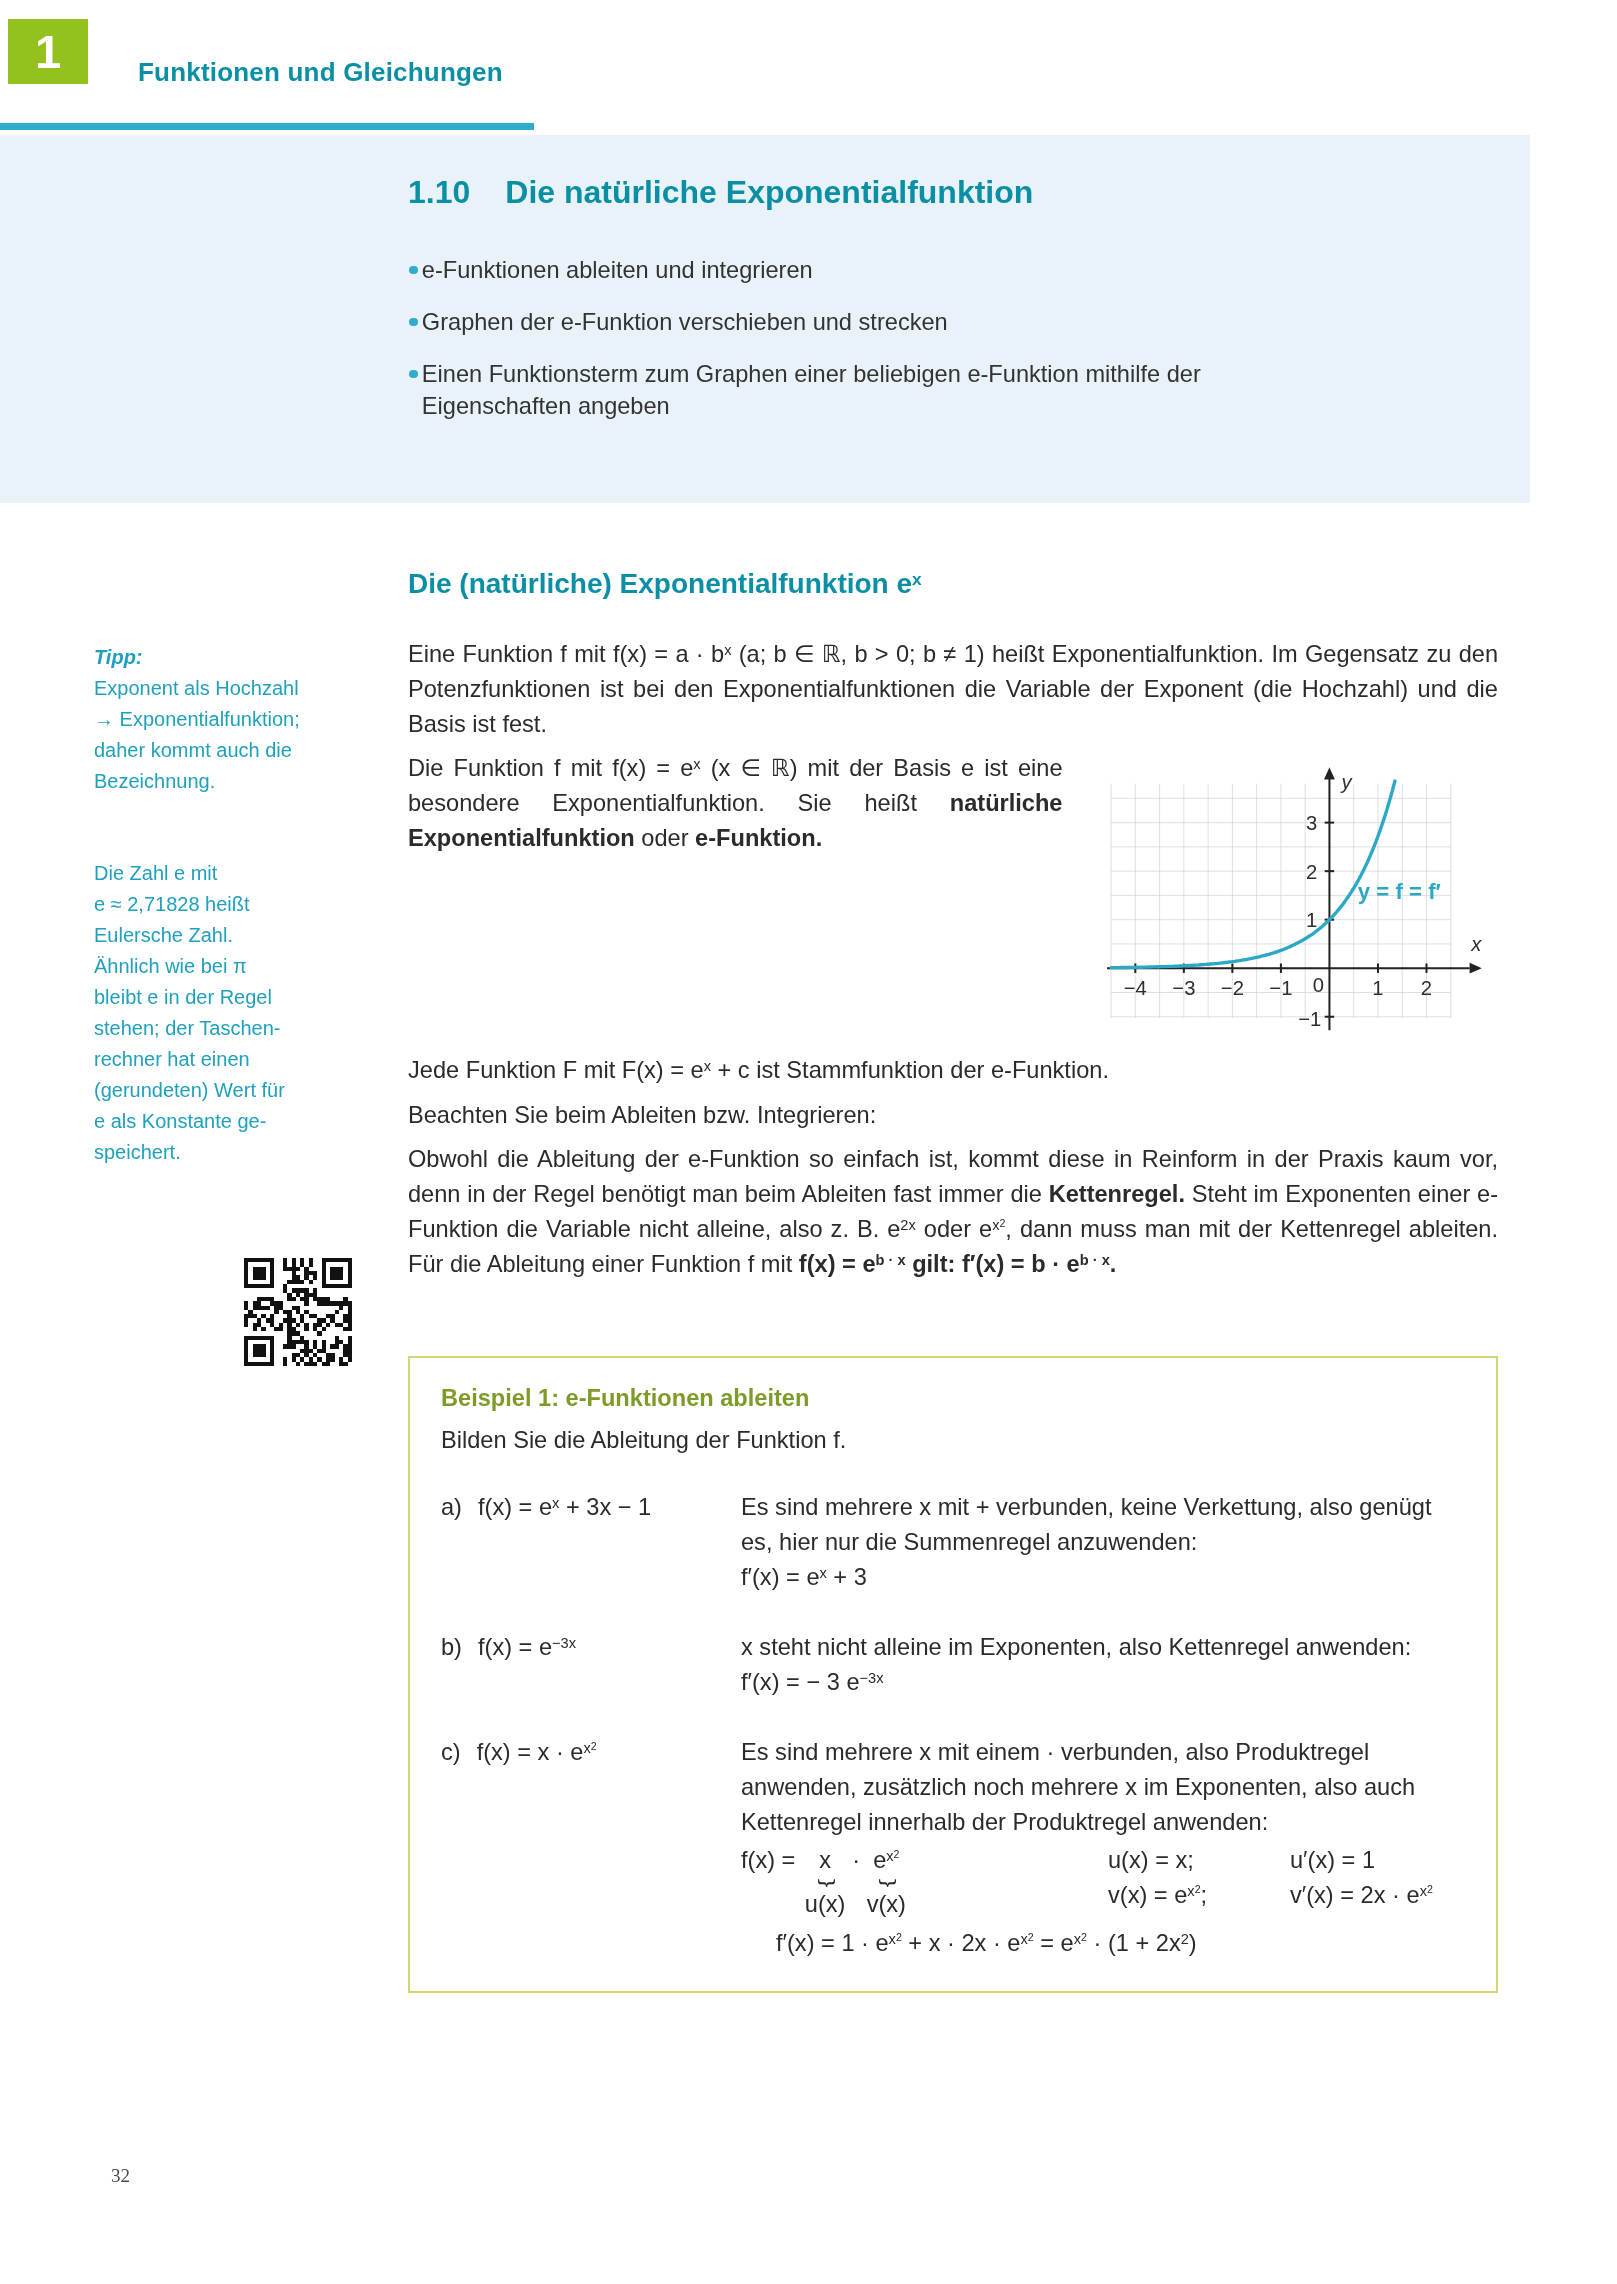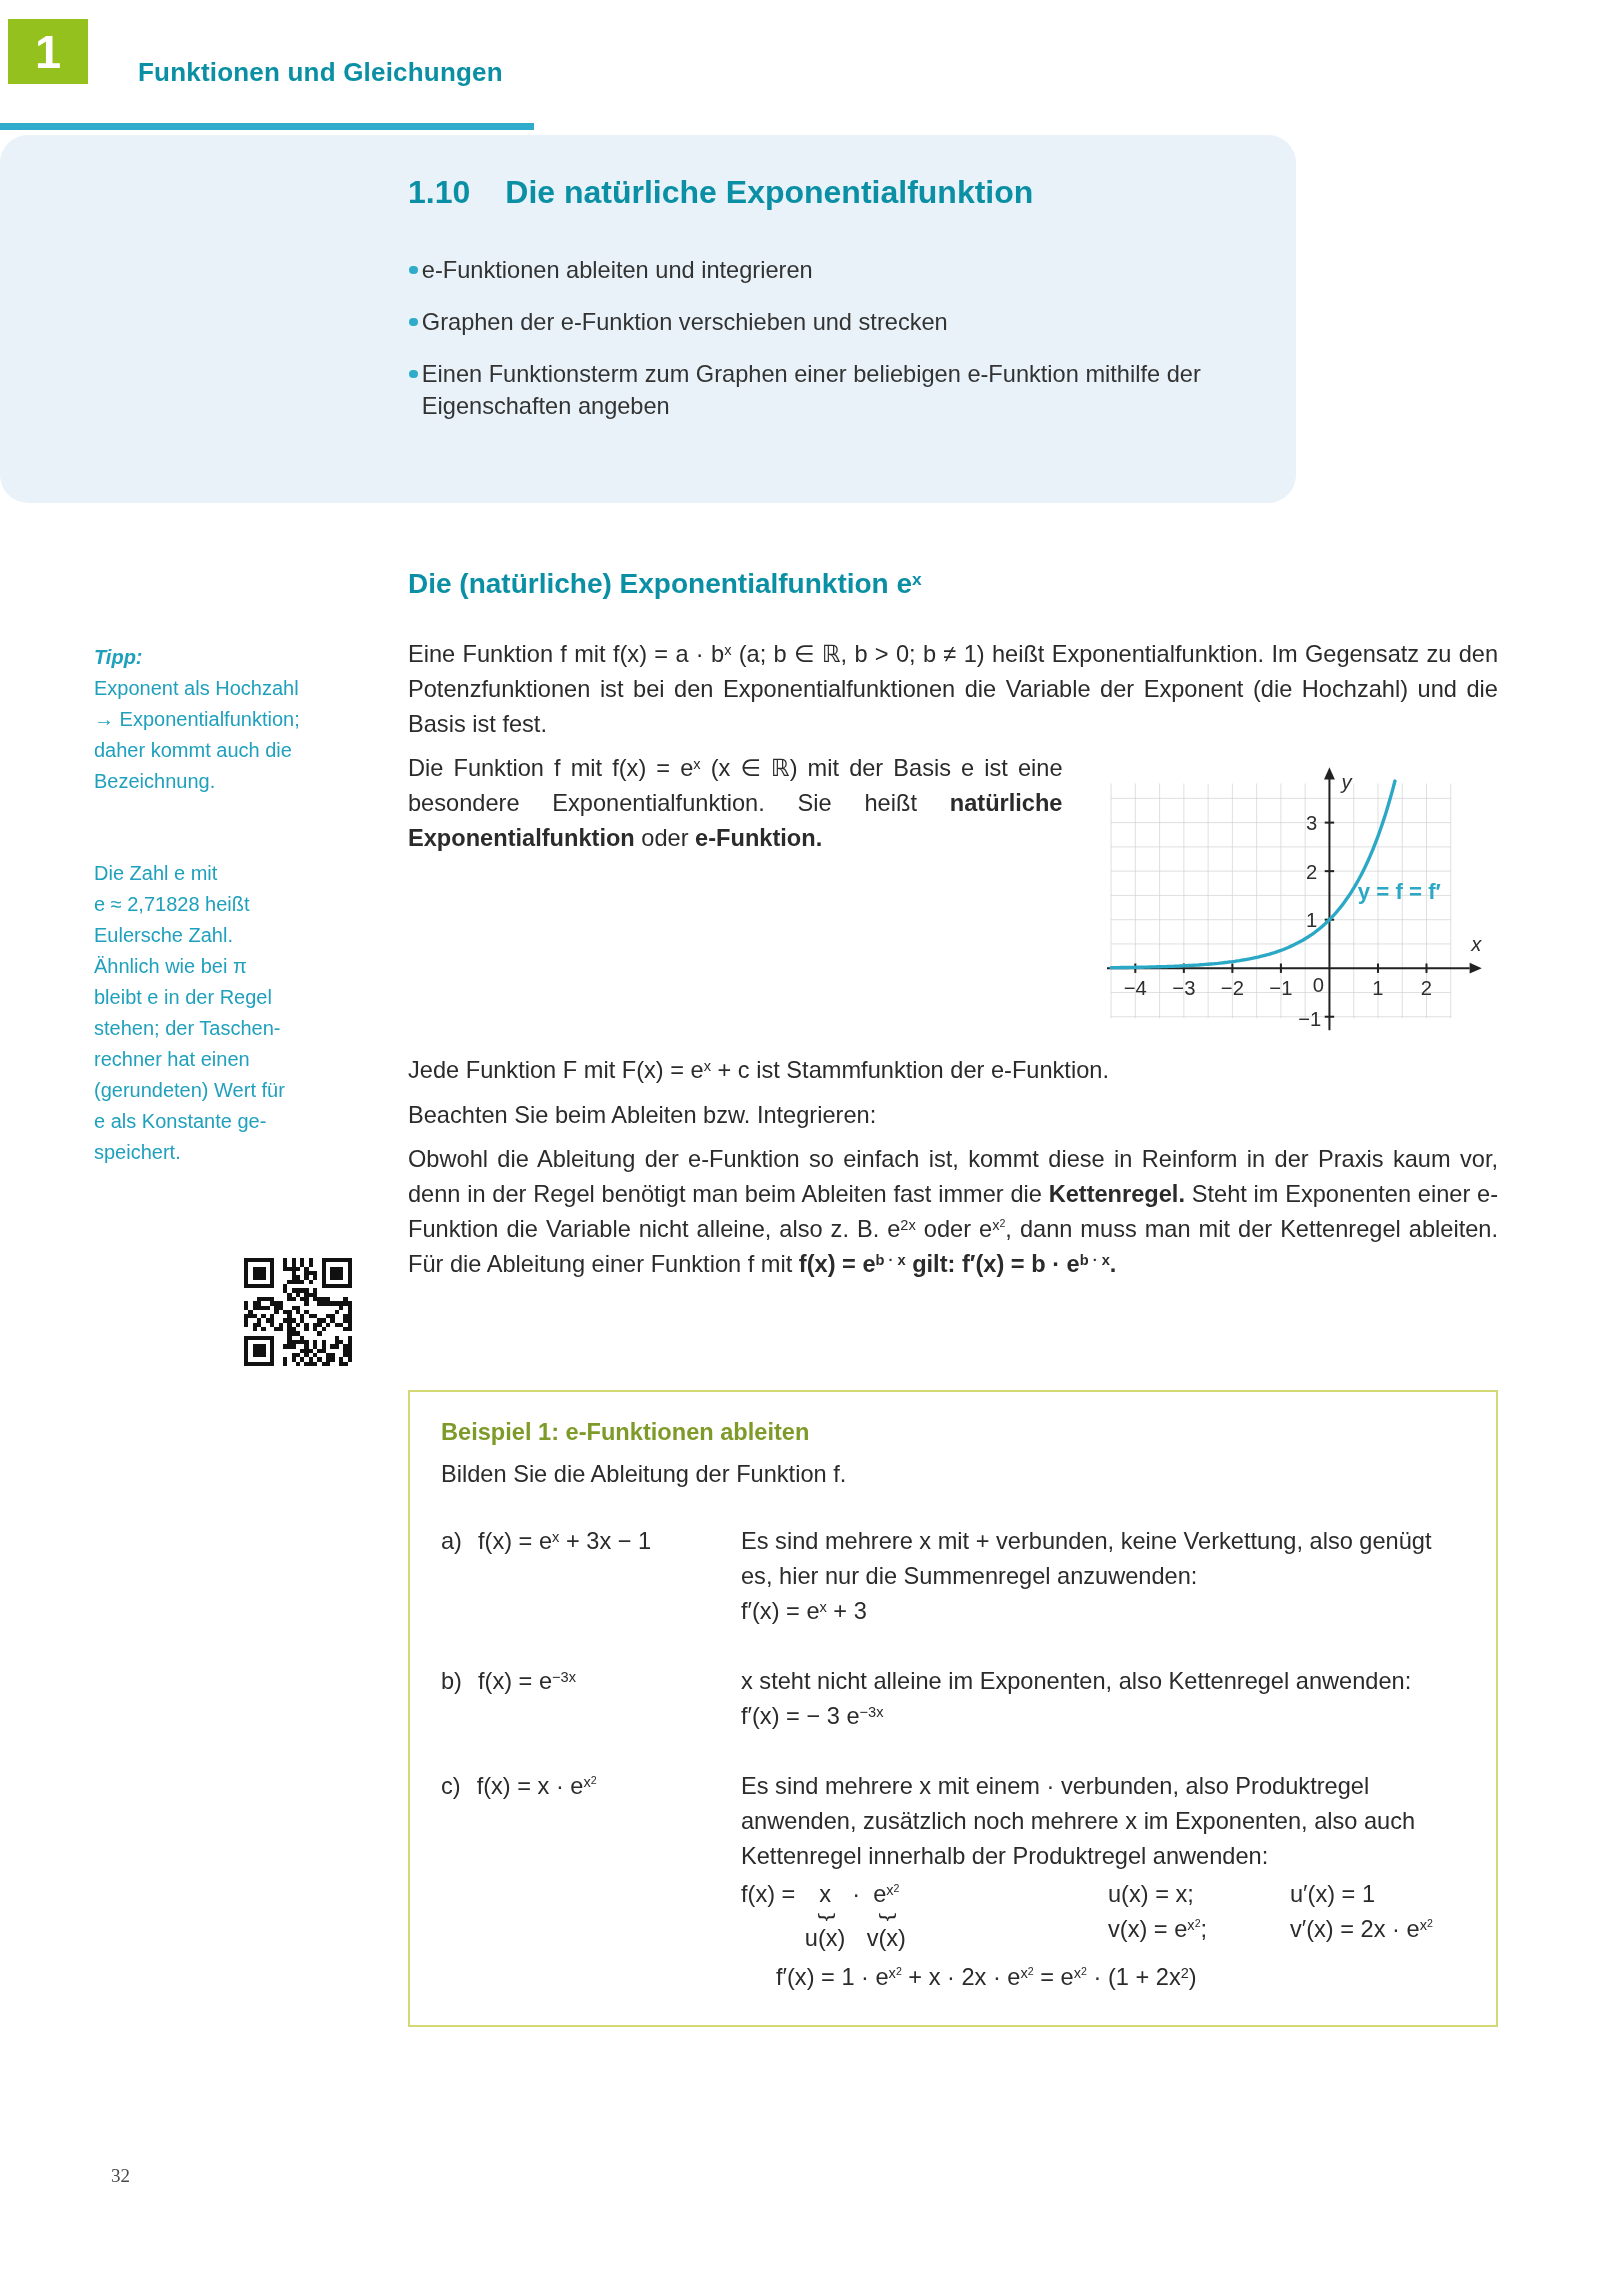--- a/index.html
+++ b/index.html
@@ -16,21 +16,21 @@
     background:#95C11F; color:#fff; display:flex; align-items:center; justify-content:center;
     font-size:47px; font-weight:700;
   }
   .chapter-title {
     position:absolute; left:138px; top:57px;
     font-size:26px; font-weight:700; color:#0A8FA5; letter-spacing:0.2px;
   }
   .header-rule { position:absolute; left:0; top:123px; width:534px; height:7.4px; background:#2FACCB; }
 
   
-  .intro-box { position:absolute; left:0; top:135px; width:1296px; height:368px; background:#E8F2F8;border-radius:28px; }
+  .intro-box { position:absolute; left:0; top:135px; width:1530px; height:368px; background:#E8F2F8; }
   .intro-heading {
     position:absolute; left:408px; top:39px; display:flex; gap:35px;
     font-size:32px; font-weight:700; color:#0A8FA5;
   }
   .intro-bullets { position:absolute; left:409px; top:119px; list-style:none; margin:0; padding:0;
     font-size:23.6px; line-height:32px; color:#333; }
   .bullet-item { display:flex; gap:4px; margin-bottom:20px; }
   .dot { flex:0 0 8.8px; width:8.8px; height:8.8px; border-radius:50%; background:#2FACCB; margin-top:11.5px; }
   .bullet-text { max-width:863px; }
 
@@ -51,21 +51,21 @@
   .b { font-weight:700; }
   .sup  { font-size:.62em; vertical-align:.45em; line-height:0; }
   .sup2 { font-size:.45em; vertical-align:.95em; line-height:0; }
 
   .graph-wrap { float:right; width:418px; height:275px; margin:15px 0 12px 17.5px; }
   .graph { width:418px; height:275px; font-family:"Liberation Sans","DejaVu Sans",sans-serif; }
   .clear-right { clear:right; }
 
   
   .example {
-    clear:both; margin-top:108px; border:2px solid #D3D873; background:#fff;
+    clear:both; margin-top:74px; border:2px solid #D3D873; background:#fff;
     padding:23px 31px 30px; text-align:left;
   }
   .example p, .example div { text-align:left; }
   .ex-title { color:#7E9B2A; font-weight:700; margin-bottom:6.7px; }
   .ex-intro { margin-bottom:32px; }
   .ex-item { display:flex; margin-bottom:35px; }
   .ex-item:last-child { margin-bottom:0; }
   .ex-left { flex:0 0 300px; display:flex; gap:16px; align-items:flex-start; }
   .ex-right { flex:1; }
 

